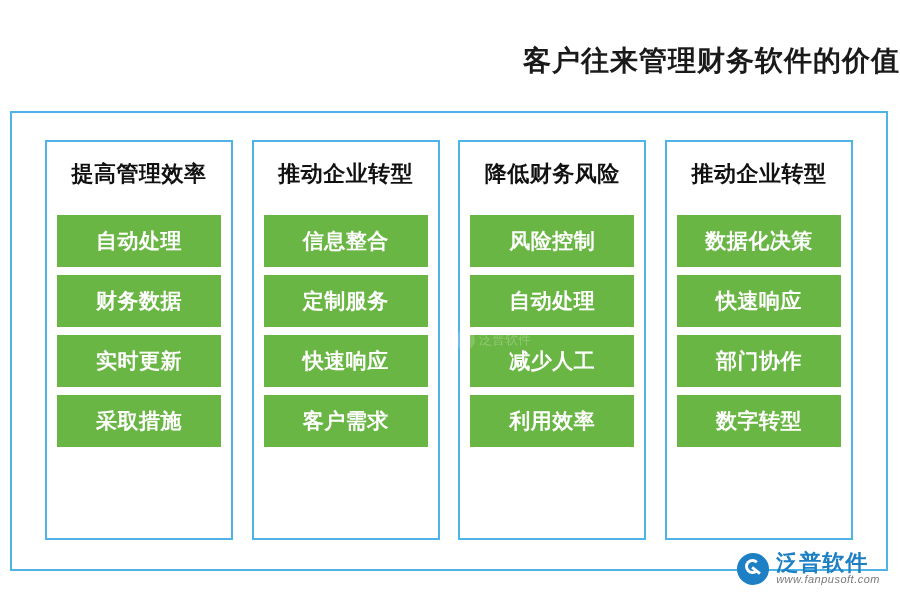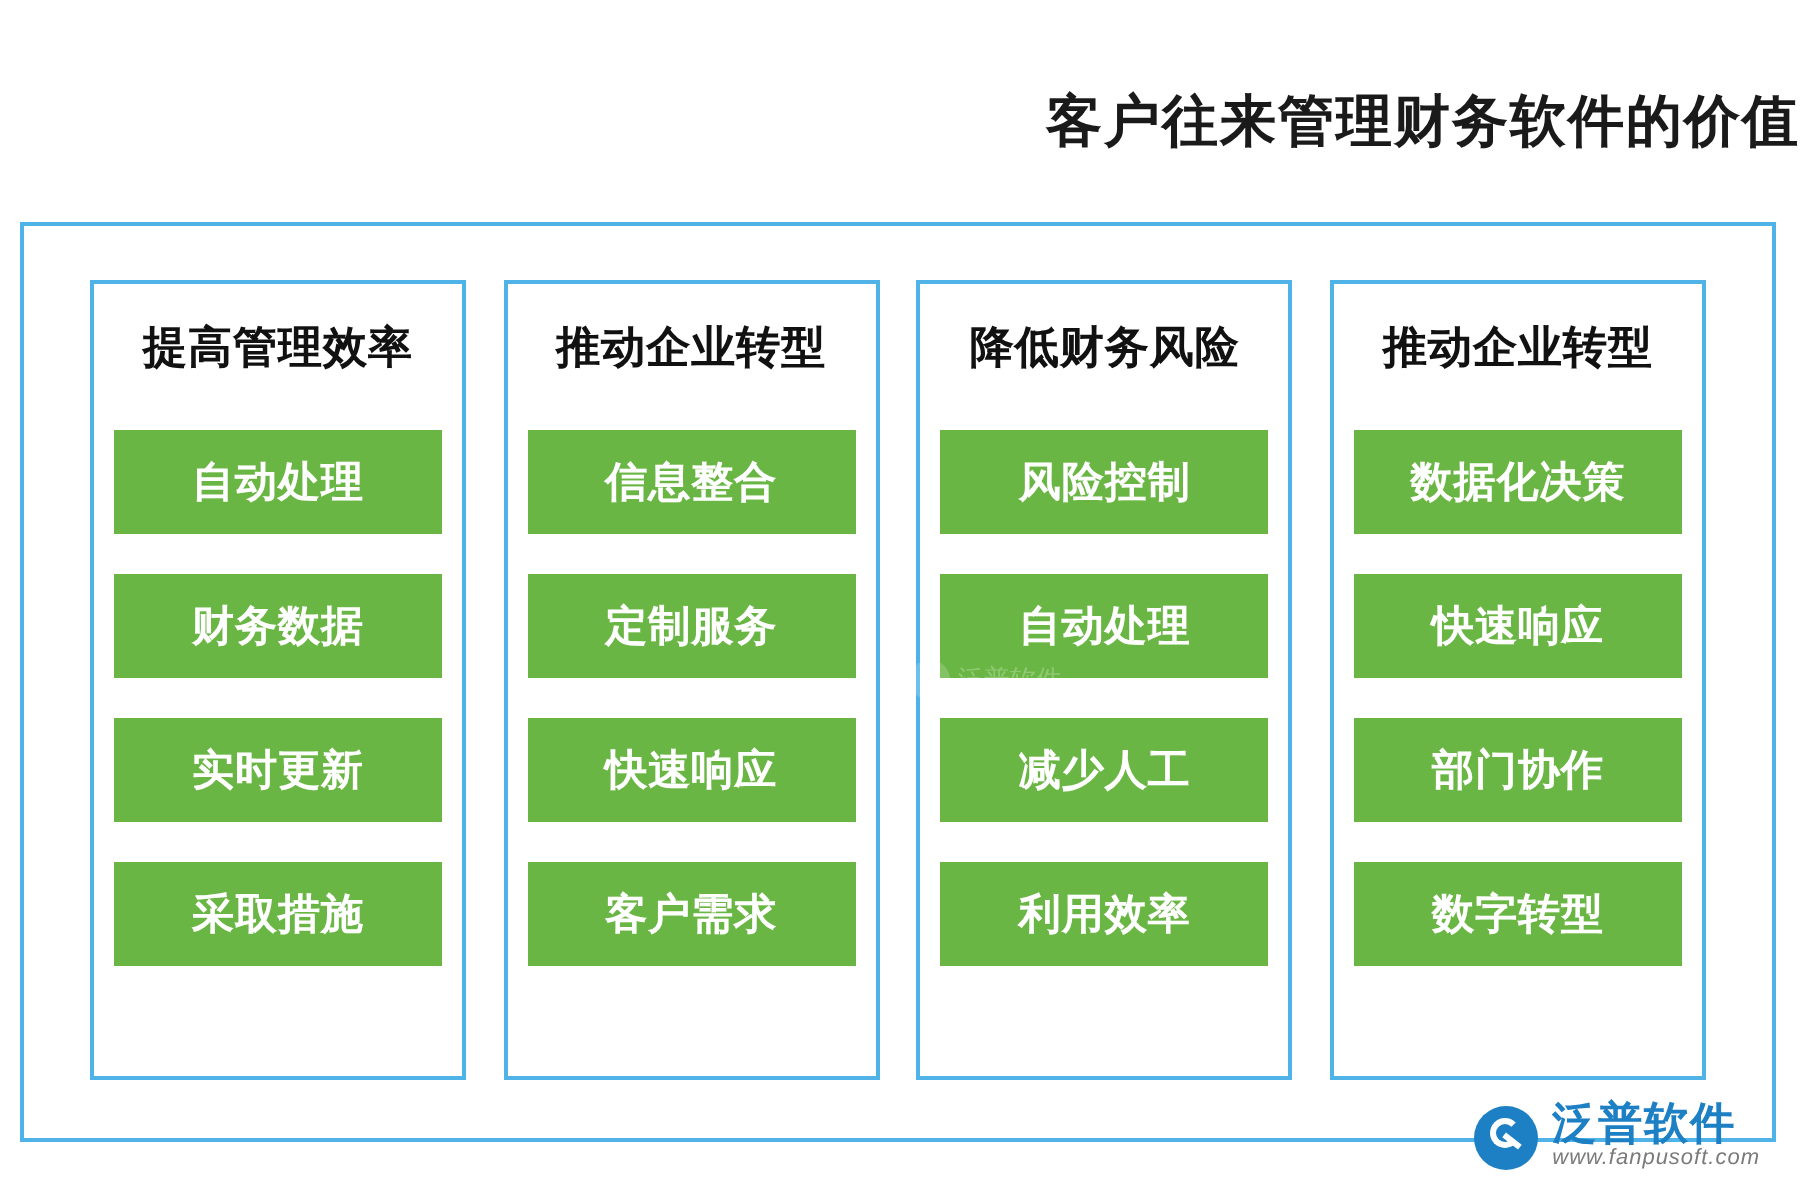--- a/index.html
+++ b/index.html
@@ -64,21 +64,21 @@
     font-size: 22px;
     font-weight: bold;
     color: #111111;
     font-family: "DejaVu Sans", "Liberation Sans", sans-serif;
     letter-spacing: 0.5px;
     white-space: nowrap;
   }
   .items {
     display: flex;
     flex-direction: column;
-    gap: 20px;
+    gap: 8px;
     margin-top: 16px;
   }
   .item {
     width: 164px;
     height: 52px;
     background: #6ab644;
     display: flex;
     align-items: center;
     justify-content: center;
     color: #ffffff;

